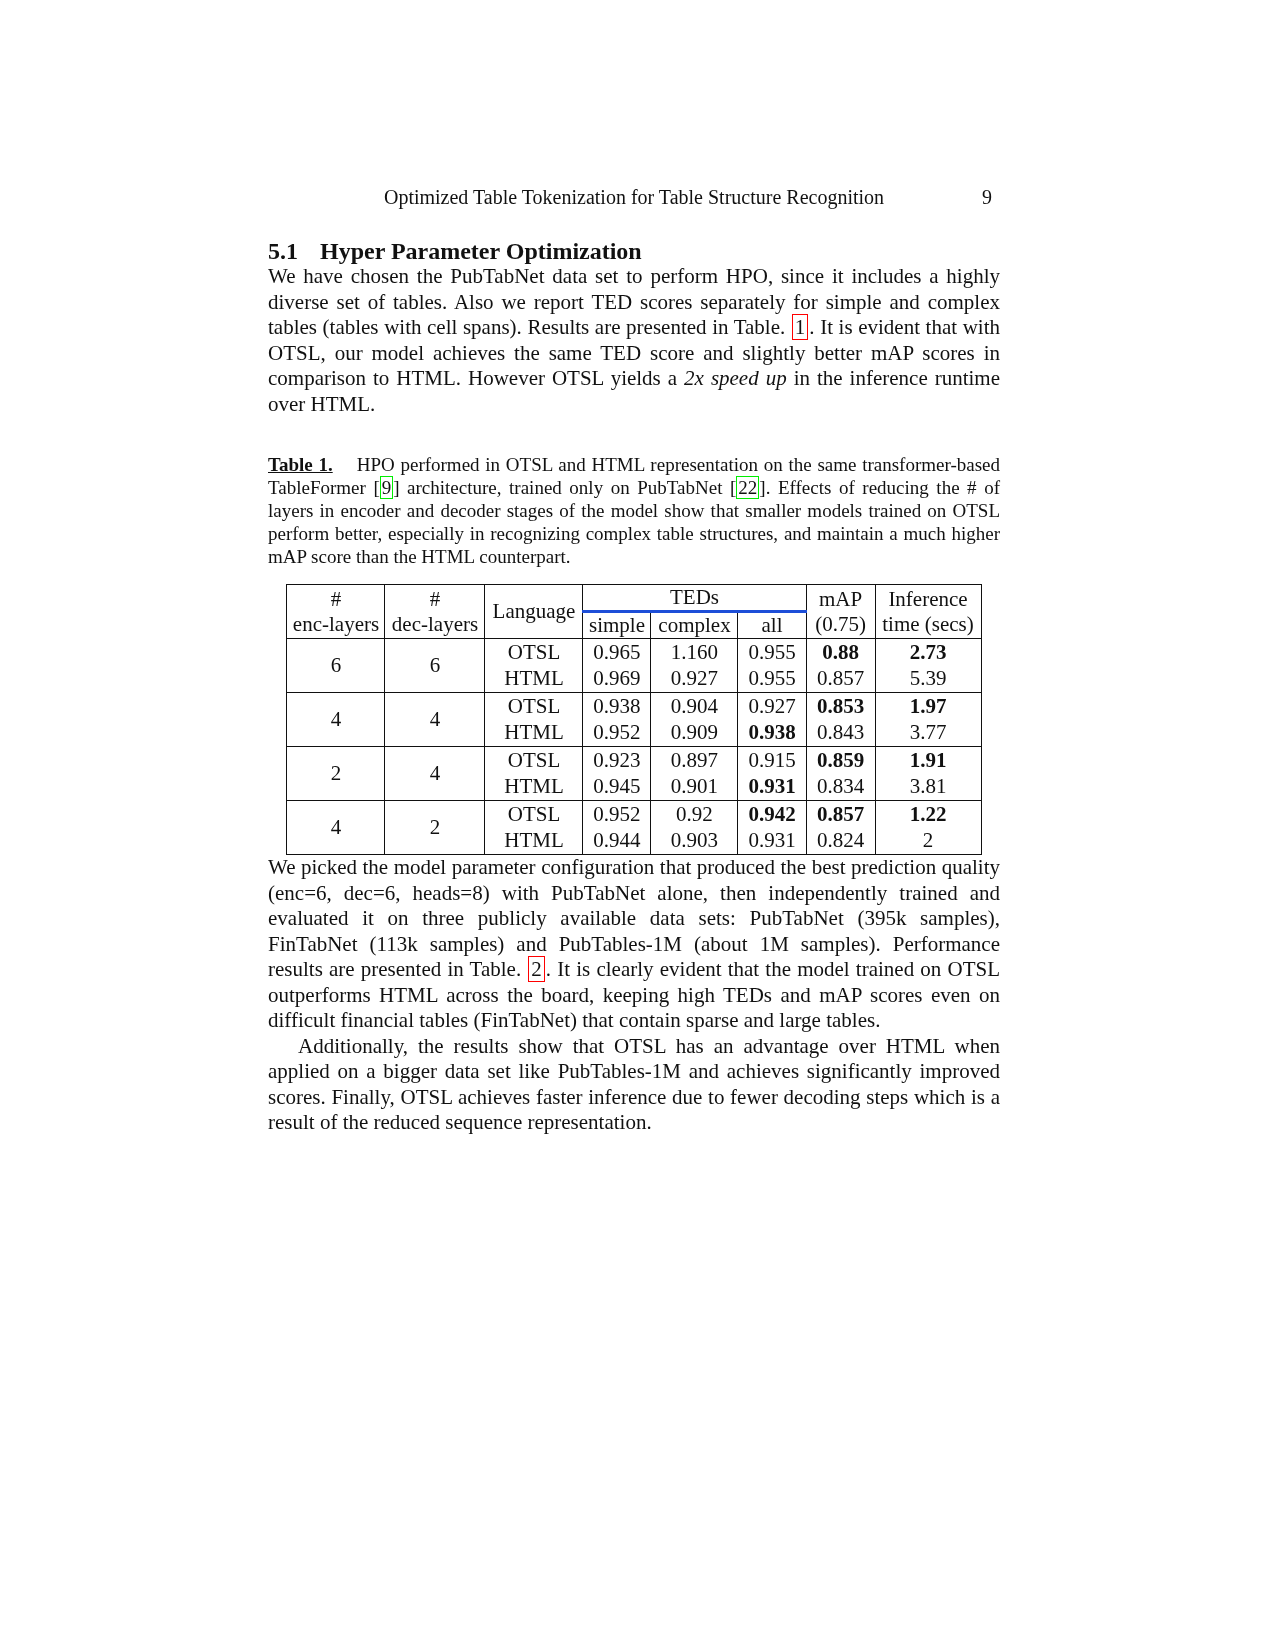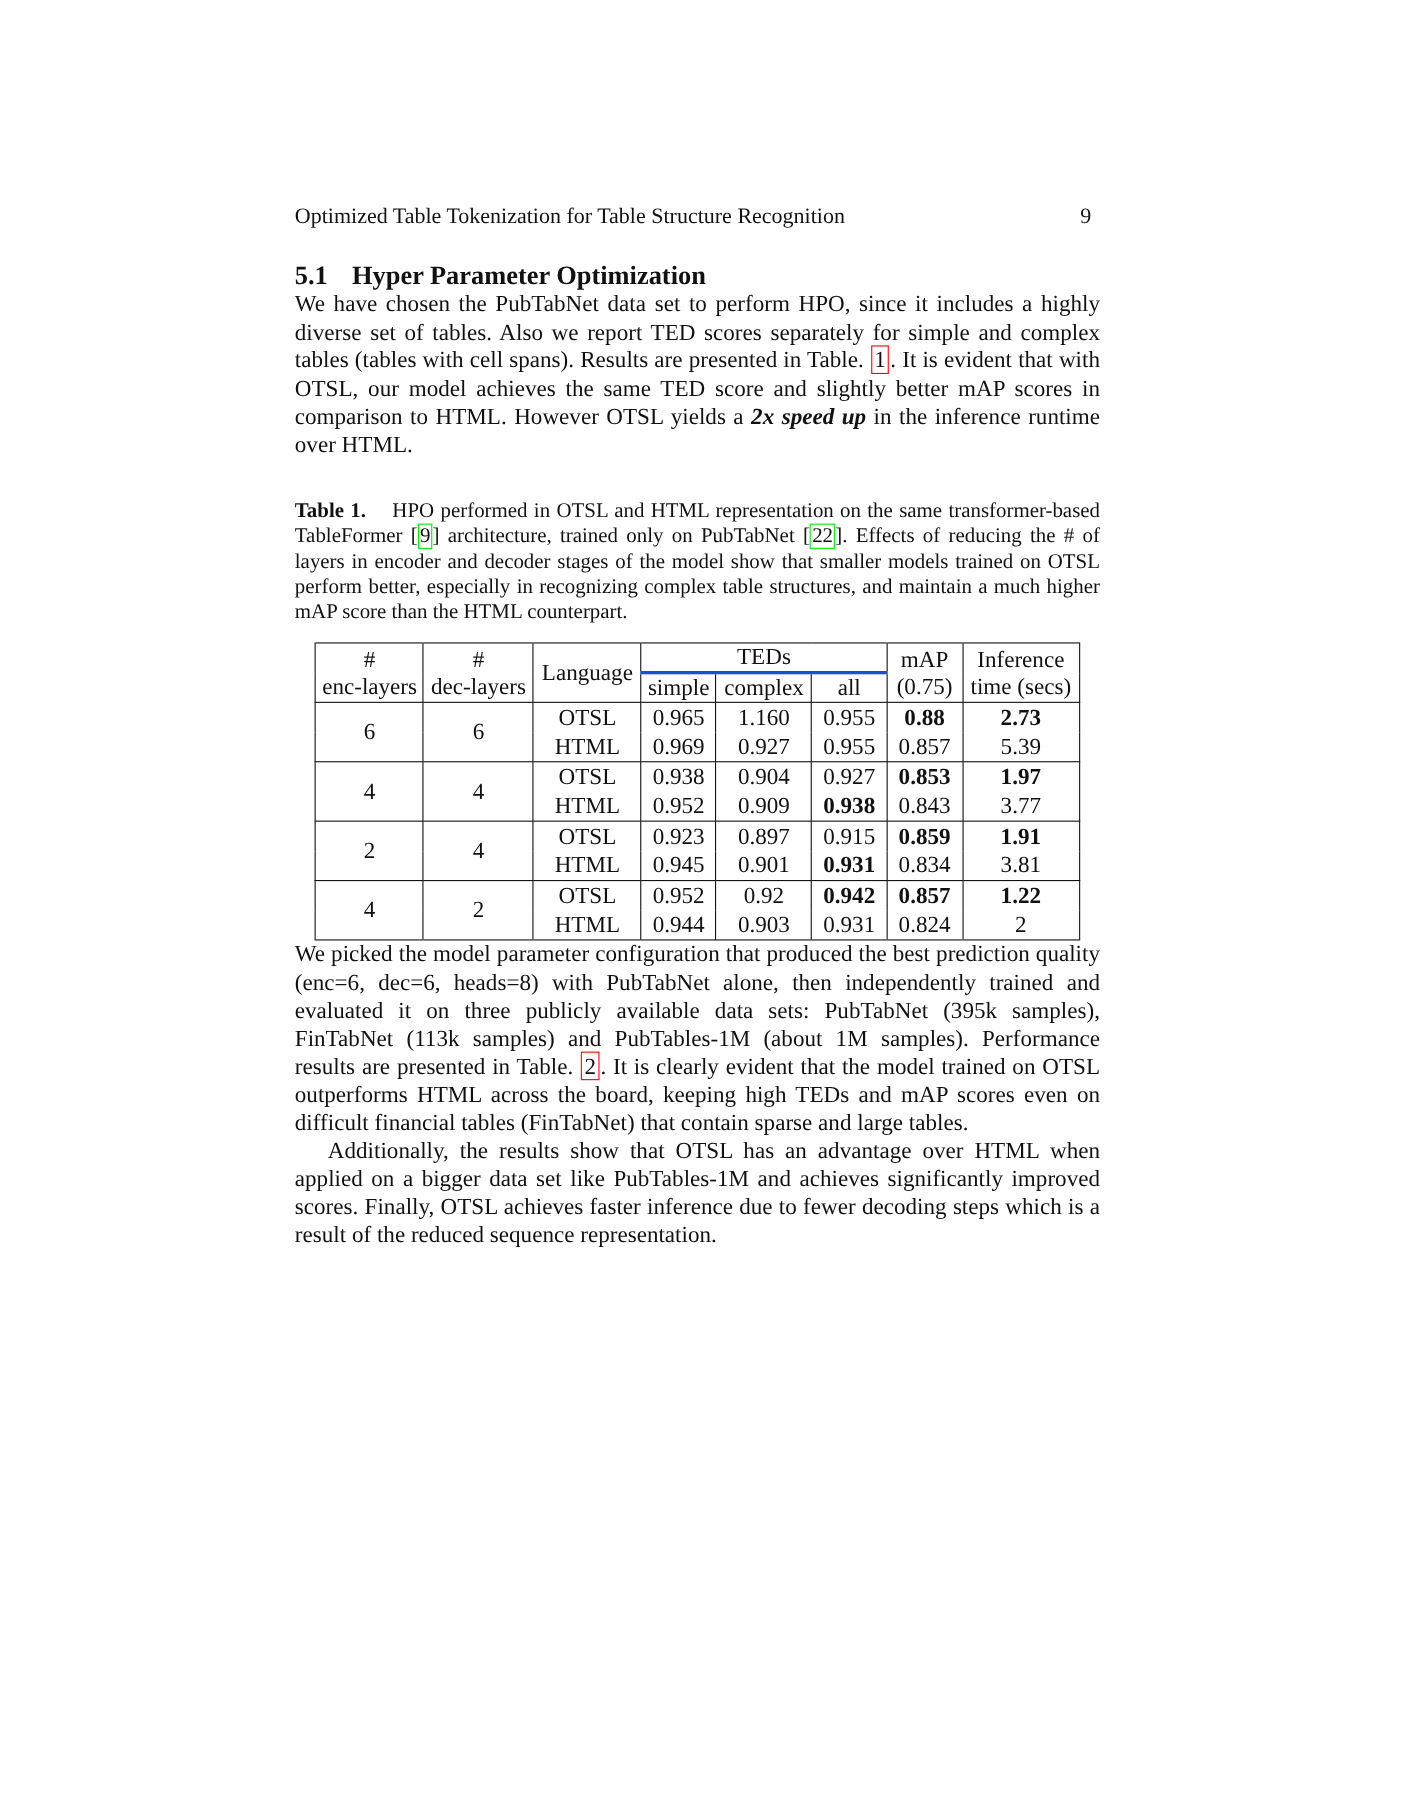--- a/index.html
+++ b/index.html
@@ -7,59 +7,59 @@
   body {
     width: 1275px; height: 1650px;
     font-family: "Liberation Serif", "DejaVu Serif", serif;
     color: #111111;
   }
   .page { position: relative; width: 1275px; height: 1650px; overflow: hidden; }
   .content { position: absolute; left: 268px; top: 0; width: 732px; }
 
   .running-header {
     position: relative; margin-top: 186px;
-    font-size: 20px; line-height: 22px; 
+    font-size: 20px; line-height: 22px; text-align: center;
   }
   .rh-title { display: inline-block; }
   .rh-page { position: absolute; right: 8px; top: 0; }
 
   p.body {
     font-size: 21px; line-height: 25.5px;
     text-align: justify; margin: 0;
   }
   .para-intro { margin-top: 40px; }
 
   h2.sec {
     font-size: 24px; line-height: 26px; font-weight: bold;
     margin: 0; margin-top: 30px;
   }
   .sec-num { display: inline-block; margin-right: 22px; }
   .sec-51 { margin-top: 30px; }
   .sec-52 { margin-top: 74px; }
   .para-after-heading { margin-top: 12px; }
   .para-indent { text-indent: 30px; }
 
-  .emph { font-style: italic; font-weight: bold; }
+  .emph { font-style: italic; }
 
   .refbox {
     border: 1px solid #ff0000;
     padding: 0 2px; margin: 0 1px;
     color: #111111; text-decoration: none; cursor: pointer;
   }
   .citebox {
     border: 1px solid #00ee00;
     padding: 0 1px;
     color: #111111; text-decoration: none; cursor: pointer;
   }
 
   p.caption {
     margin: 0; margin-top: 36px;
     font-size: 19px; line-height: 23px; text-align: justify;
   }
-  .cap-label { margin-right: 24px; }
+  .cap-label { margin-right: 24px; text-decoration: underline; }
 
   table.t1 {
     border-collapse: collapse;
     margin: 16px auto 0 auto;
     width: 694px; table-layout: fixed;
     font-size: 21px;
     border-top: 1.5px solid #111;
     border-bottom: 1.5px solid #111;
   }
   table.t1 td {

